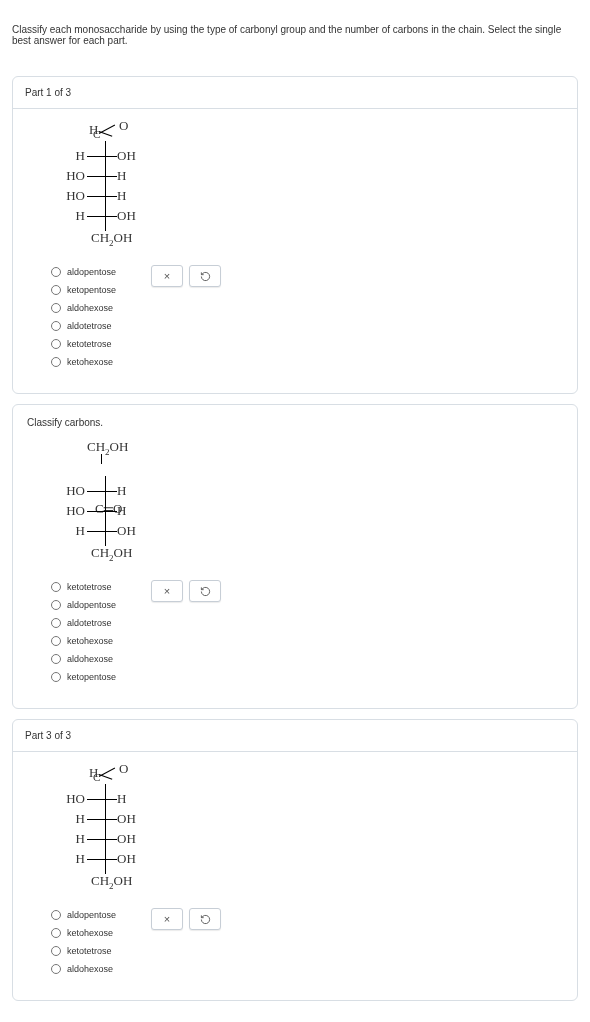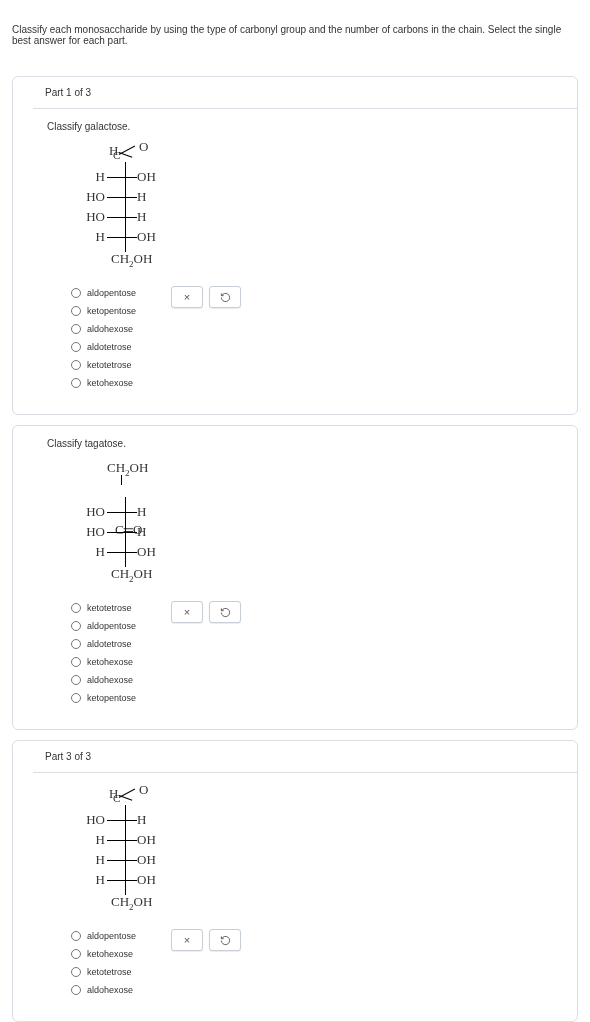--- a/index.html
+++ b/index.html
@@ -13,21 +13,20 @@
   .instruction {
     padding: 24px 12px;
     font-size: 10px;
     color: #333;
   }
   .card {
     border: 1px solid #d8dee4;
     border-radius: 6px;
     margin: 6px 12px 10px 12px;
     background: #fff;
-    padding-left: 20px;
   }
   .part-header {
     padding: 10px 12px;
     border-bottom: 1px solid #d8dee4;
     font-size: 10px;
   }
   .part-body {
     padding: 12px 14px 18px 14px;
   }
   .prompt {
@@ -122,21 +121,20 @@
 </style>
 </head>
 <body>
 
 <div class="instruction">Classify each monosaccharide by using the type of carbonyl group and the number of carbons in the chain. Select the single best answer for each part.</div>
 
 <div id="parts-container">
     <div class="card">
       <div class="part-header">Part 1 of 3</div>
       <div class="part-body">
-        <div class="prompt">Classify galactose.</div>
         <div class="structure"><div class="fischer"><div class="top-cho">
               <span class="h-label">H</span>
               <span class="o-label">O</span>
               <span class="c-label">C</span>
               <span class="wedge1"></span>
               <span class="wedge2"></span>
             </div><div class="frow">
               <span class="left-lbl">H</span>
               <span class="hbar-l"></span>
               <span class="vbar"></span>
@@ -198,21 +196,21 @@
           </label>
           <label class="option-row">
             <input type="radio" name="q0" style="">
             <span>ketohexose</span>
           </label>
         </div>
       </div>
     </div>
     <div class="card">
       <div class="part-body">
-        <div class="prompt">Classify tagatose.</div>
+        <div class="prompt">Classify carbons.</div>
         <div class="structure"><div class="fischer"><div class="top-ch2oh-k">
               <span class="ch2oh">CH<span class="sub">2</span>OH</span>
               <span class="vbar1"></span>
               <span class="c-eq-o">C═O</span>
             </div><div class="frow">
               <span class="left-lbl">HO</span>
               <span class="hbar-l"></span>
               <span class="vbar"></span>
               <span class="hbar-r"></span>
               <span class="right-lbl">H</span>

